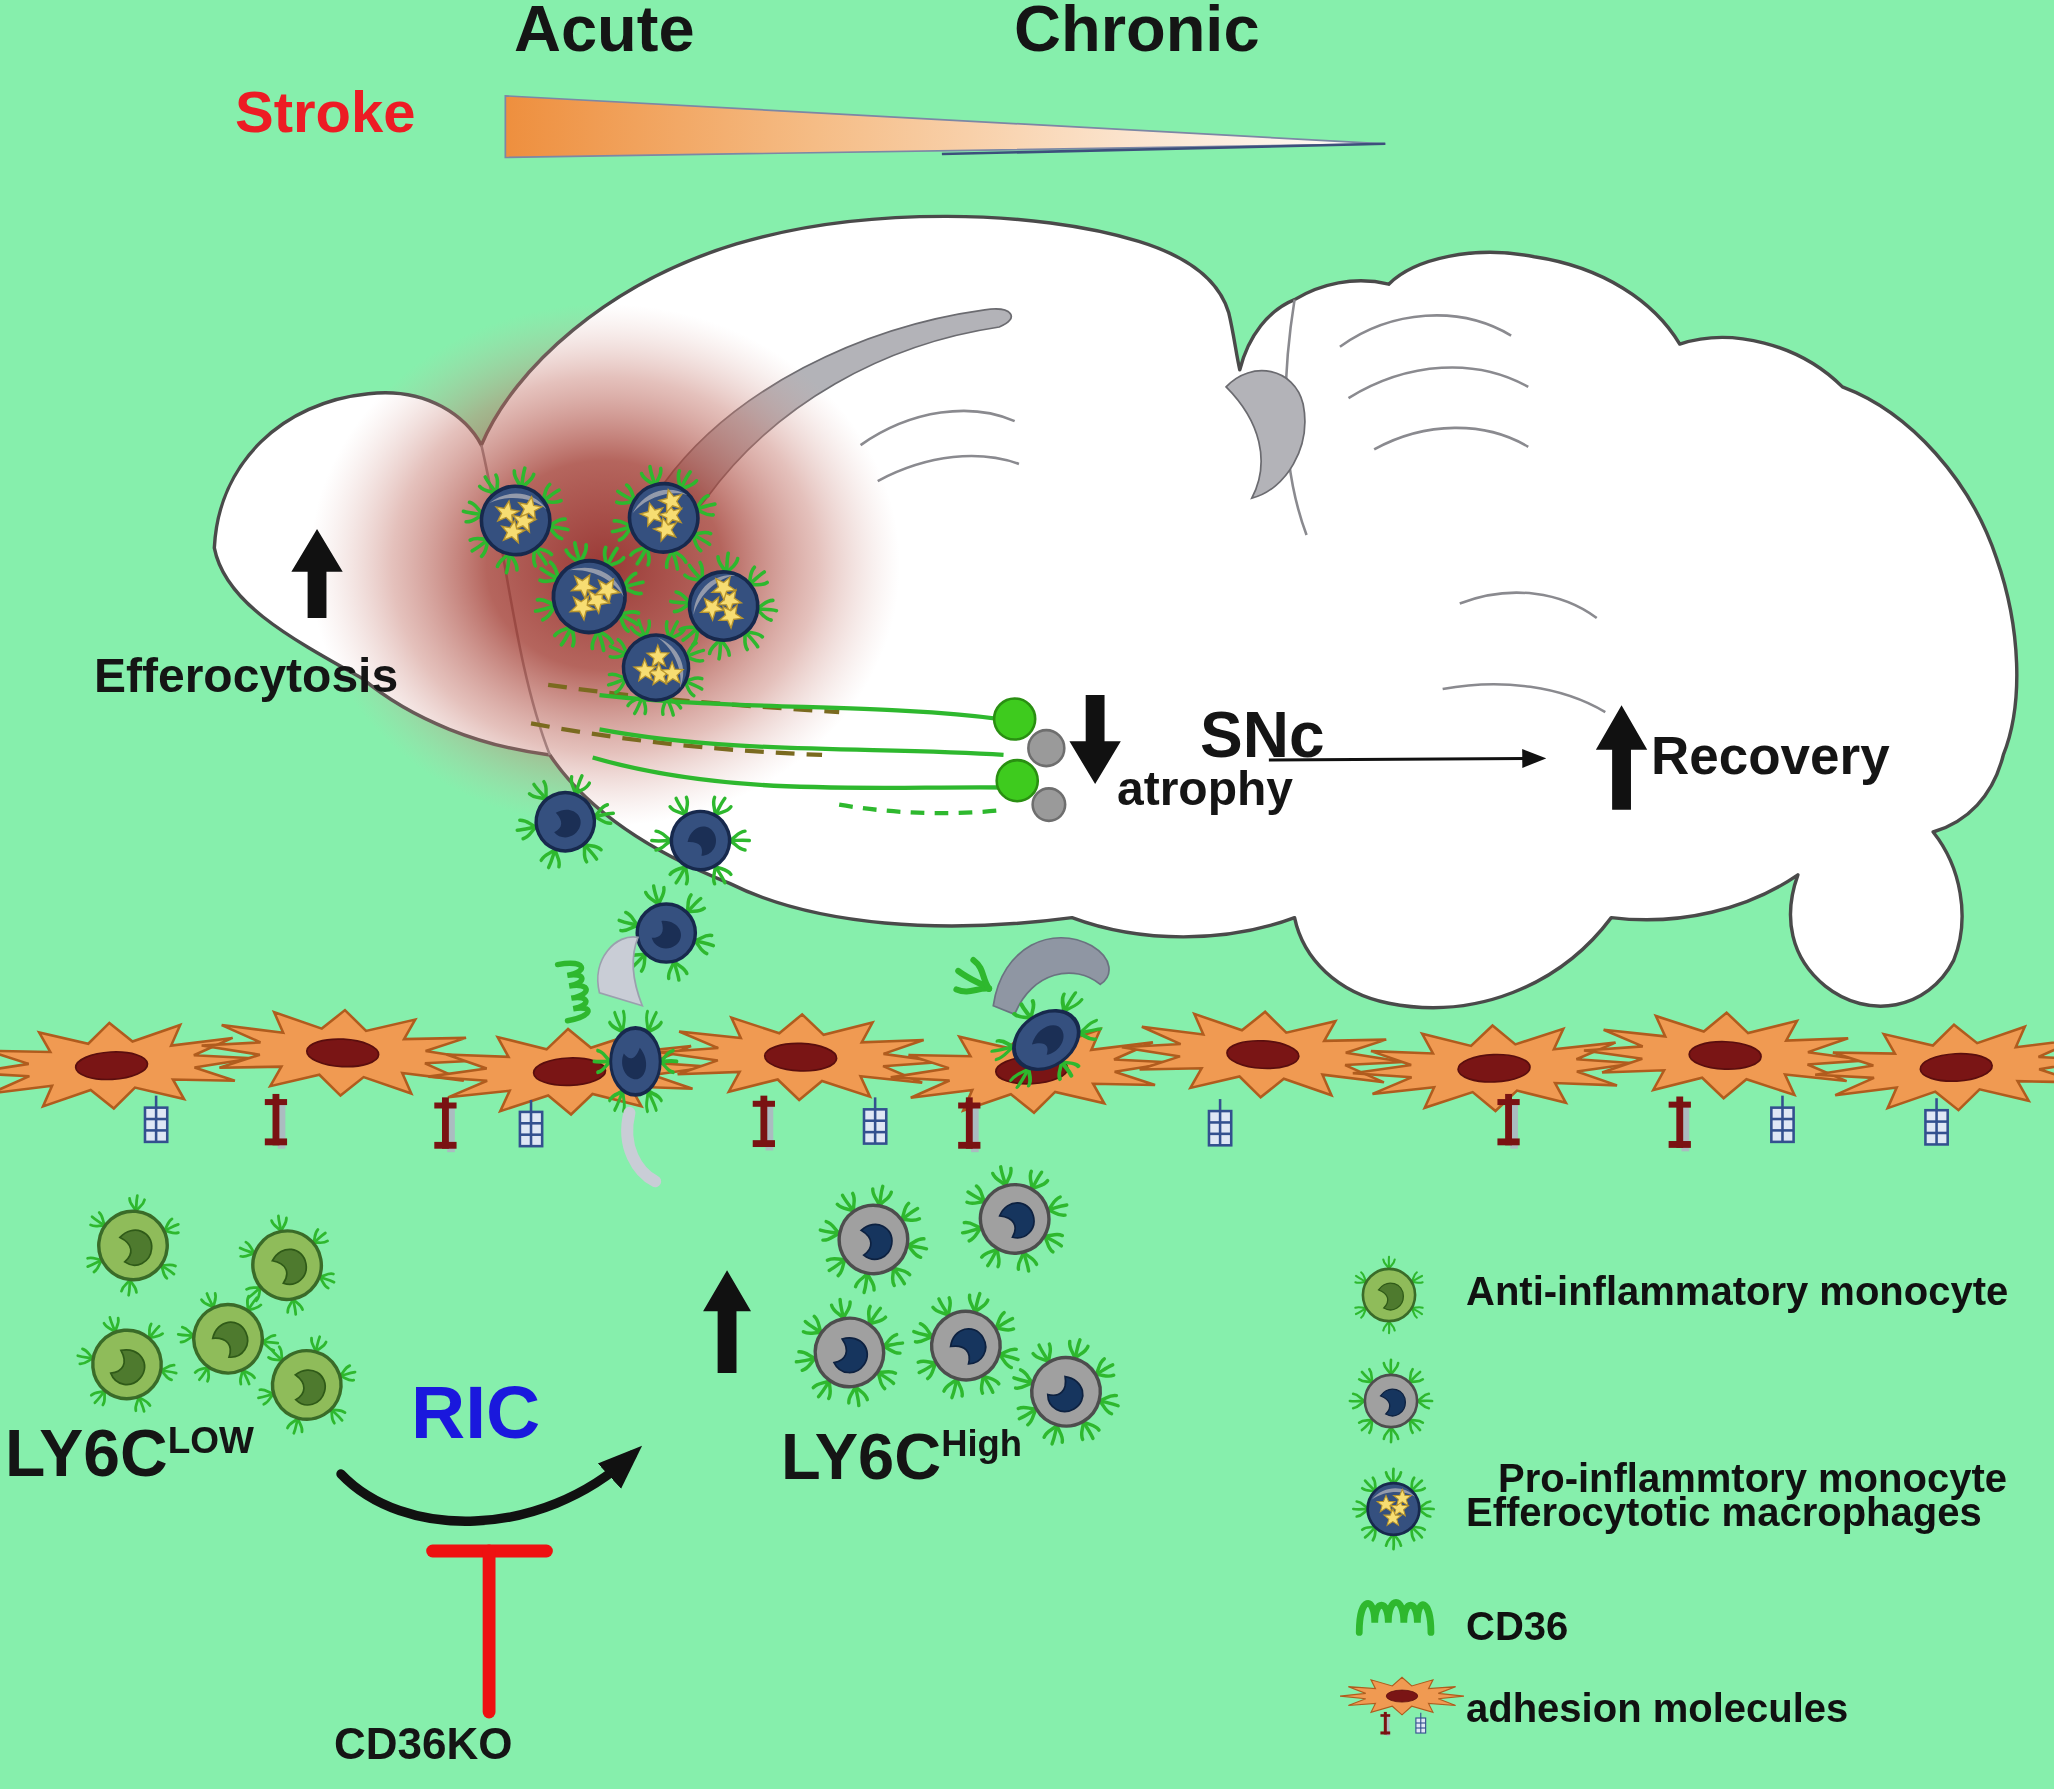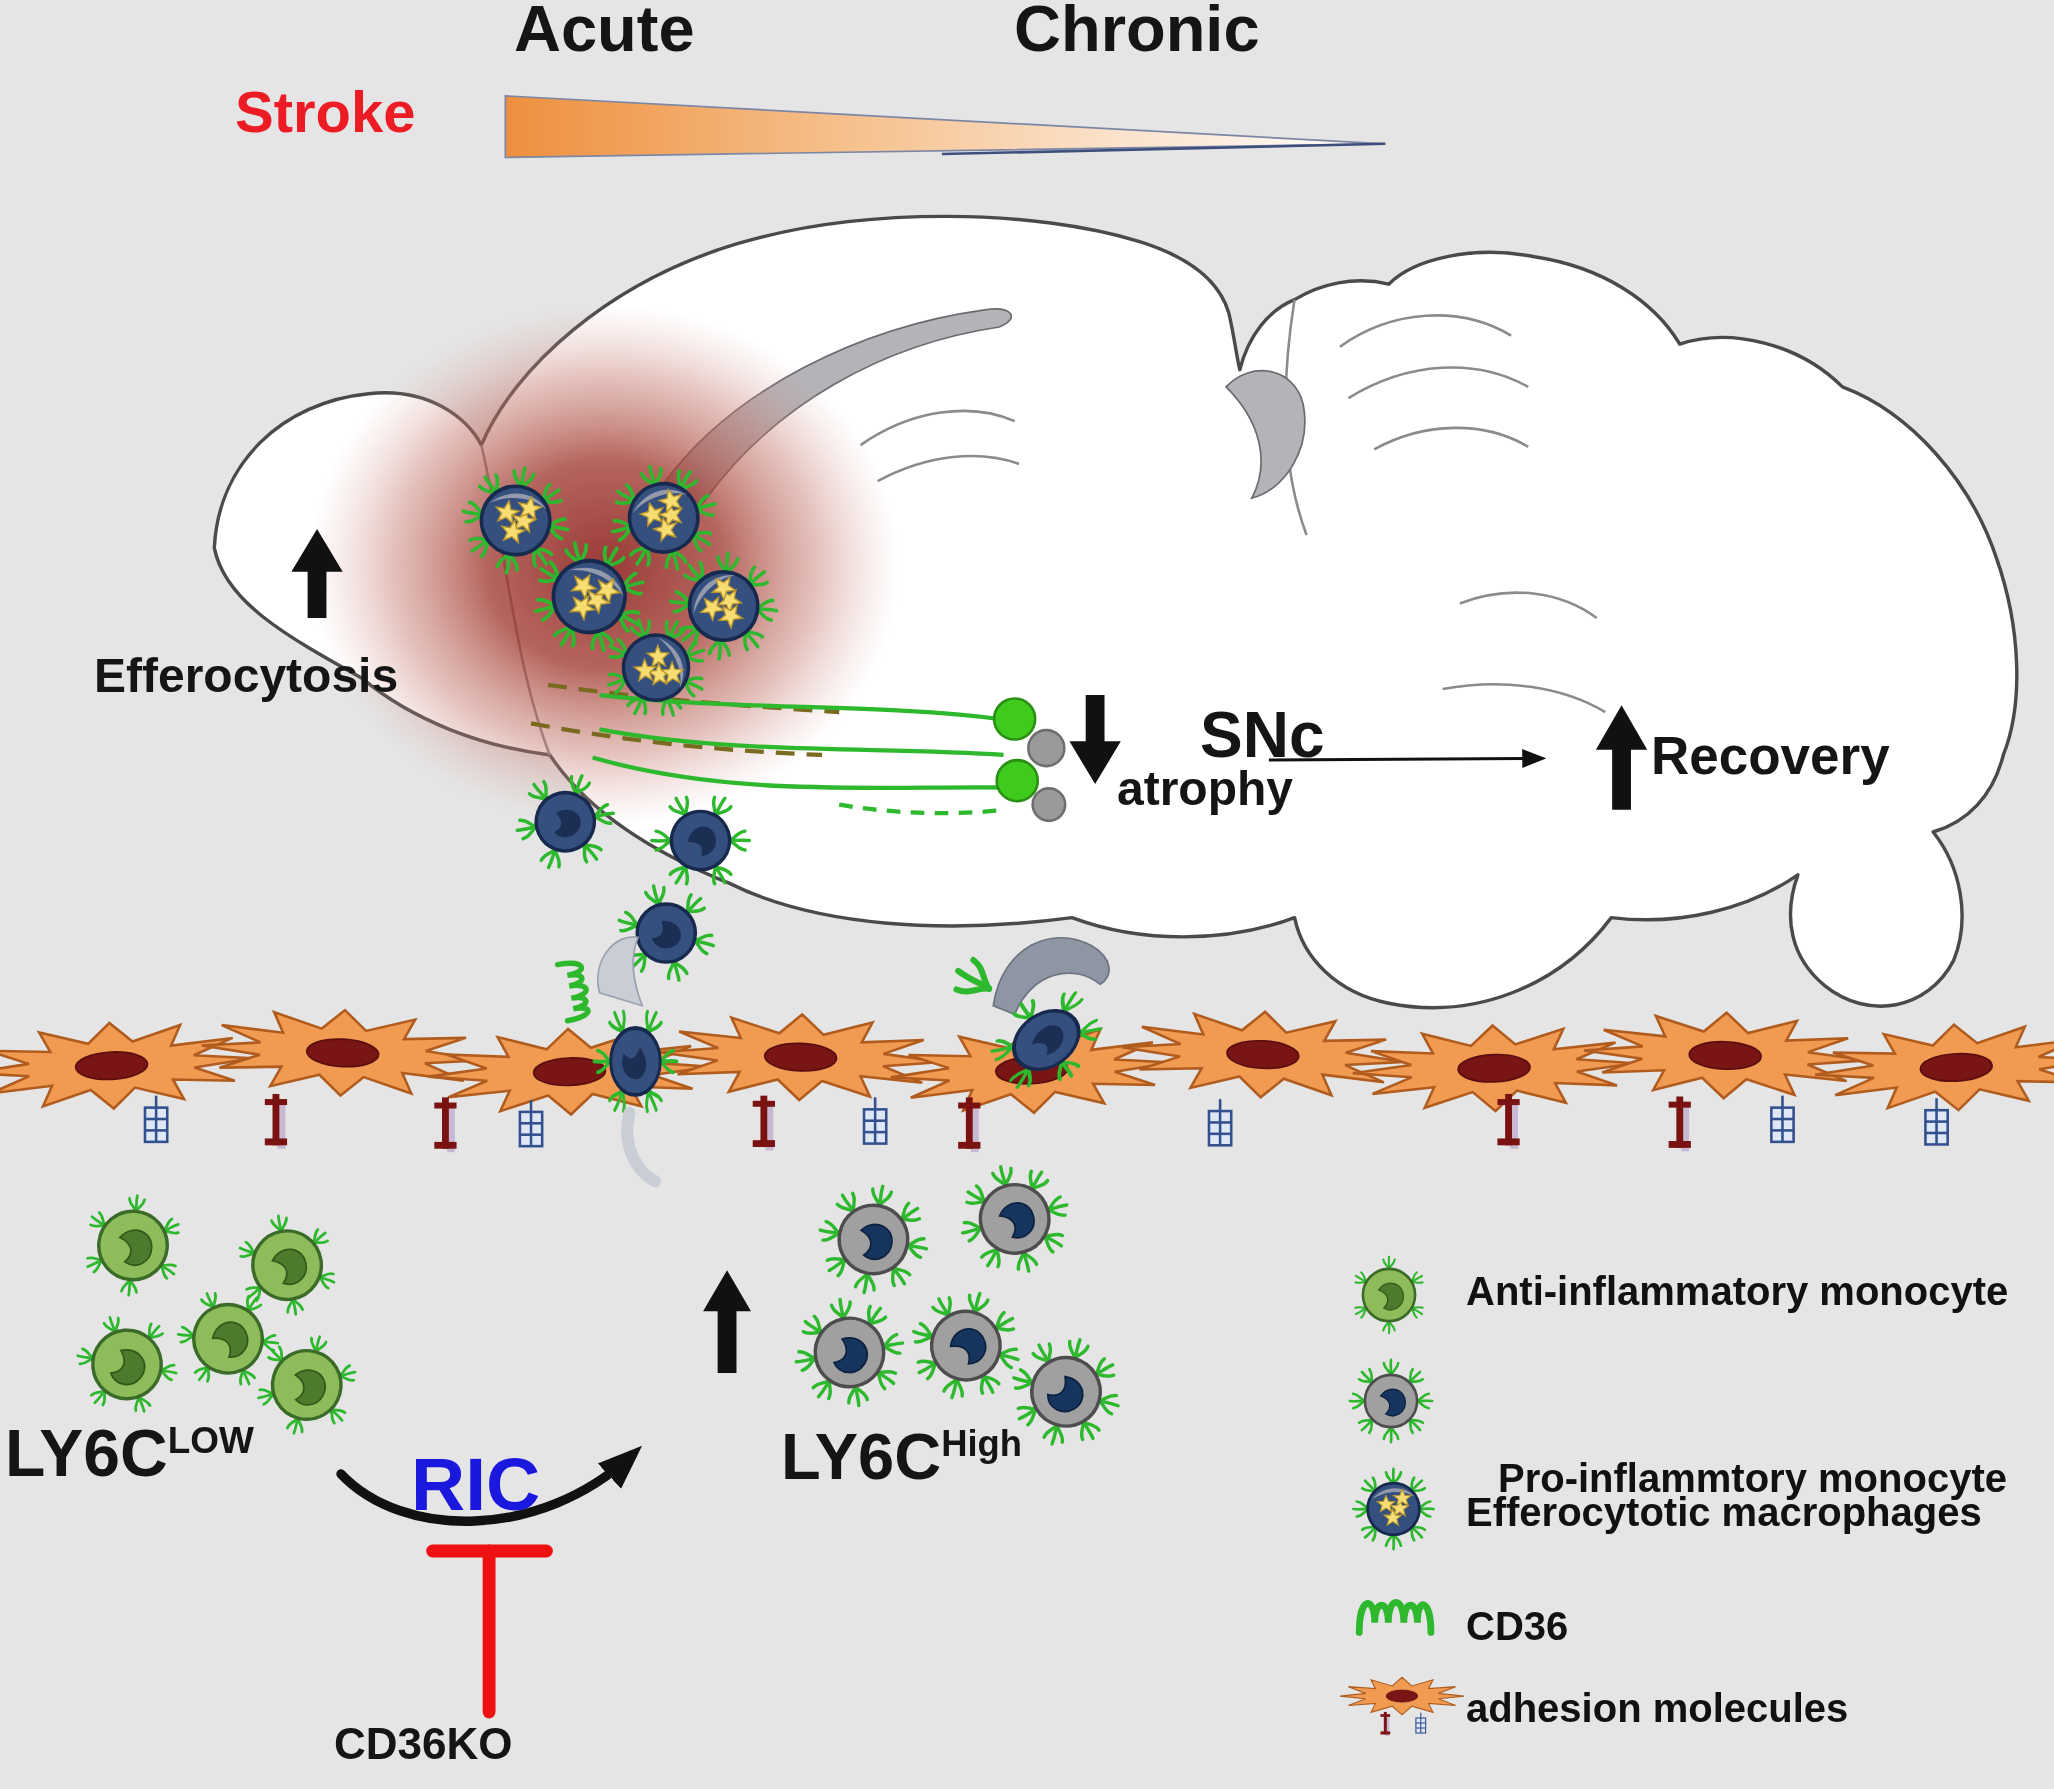--- a/index.html
+++ b/index.html
@@ -1,16 +1,16 @@
 <!DOCTYPE html>
 <html style="font-size:13.7px"><head>
 <meta charset="utf-8">
 <style>
   html,body{margin:0;padding:0;background:#fff;}
-  .figure{position:relative;width:2055px;height:1789px;background:#e5e5e5;overflow:hidden;
+  .figure{position:relative;width:2055px;height:1789px;background:#86efac;overflow:hidden;
           font-family:"Liberation Sans",sans-serif;}
   svg.art{position:absolute;left:0;top:0;}
   .t{position:absolute;font-weight:700;color:#151515;white-space:nowrap;line-height:1.05;}
   .red{color:#ed1c24;}
   .blue{color:#1a18dd;}
   sup{font-size:.56em;}
   .legend-label{position:absolute;font-weight:700;font-size:40px;color:#111;white-space:nowrap;}
   .legend-label span{display:block;}
   .legend-icon{position:absolute;}
 </style>
@@ -255,21 +255,21 @@
   <div class="t red" style="left:235px;top:82px;font-size:58px;">Stroke</div>
 
   <div class="t" style="left:94px;top:651px;font-size:48px;">Efferocytosis</div>
   <div class="t" style="left:1200px;top:702px;font-size:64px;">SNc</div>
   <div class="t" style="left:1117px;top:764px;font-size:48px;">atrophy</div>
   <div class="t" style="left:1651px;top:728px;font-size:53px;">Recovery</div>
 
   <div class="t" style="left:5.1px;top:1419px;font-size:66px;">
     <span>LY6C</span><sup>LOW</sup>
   </div>
-  <div class="t blue" style="left:411px;top:1445px;font-size:75px;text-align:right;">RIC</div>
+  <div class="t blue" style="left:411px;top:1373px;font-size:75px;text-align:right;">RIC</div>
   <div class="t" style="left:334px;top:1721px;font-size:44px;">CD36KO</div>
   <div class="t" style="left:781px;top:1423px;font-size:65px;">
     <span>LY6C</span><sup>High</sup>
   </div>
 
   <svg class="legend-icon" style="left:1342px;top:1248px;" width="94" height="94" viewBox="-72 -72 144 144">
       <use href="#cell-anti"></use>
     </svg>
   <div class="legend-label" style="left:1466px;top:1269px;">Anti-inflammatory monocyte</div>
 

